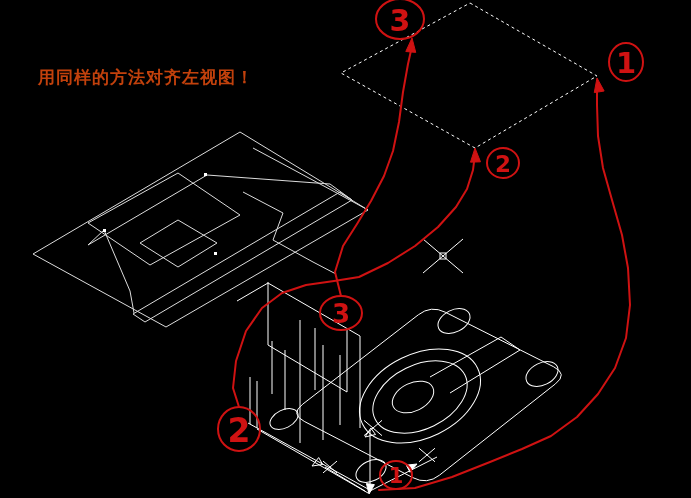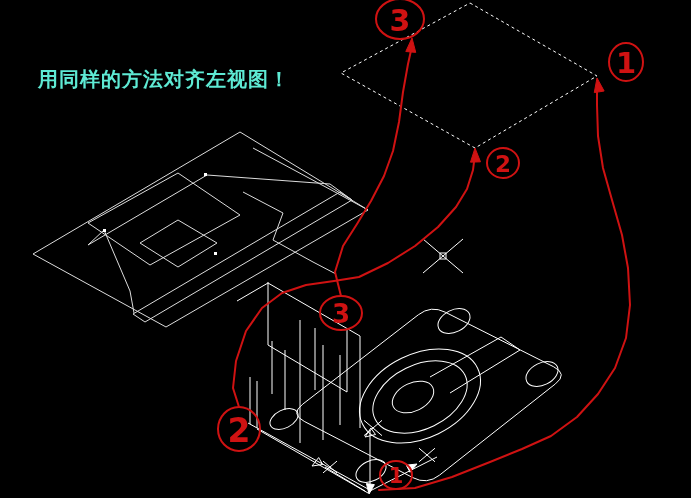--- a/index.html
+++ b/index.html
@@ -1,19 +1,19 @@
 <!DOCTYPE html>
 <html><head>
 <meta charset="utf-8">
 <style>
   html,body{margin:0;padding:0;background:#000;}
   .stage{position:relative;width:691px;height:498px;background:#000;overflow:hidden;
          font-family:"DejaVu Sans","Liberation Sans",sans-serif;}
   .stage svg{position:absolute;left:0;top:0;}
-  .note{position:absolute;left:38px;top:66px;color:#5eead4;font-size:20px;
+  .note{position:absolute;left:38px;top:66px;color:#c2410c;font-size:17px;
         font-weight:bold;letter-spacing:1px;white-space:nowrap;
         font-family:"DejaVu Sans","Liberation Sans",sans-serif;}
 </style>
 </head>
 <body>
 
 <div class="stage">
   <svg id="cad-svg" width="691" height="498" viewBox="0 0 691 498">
       <g>
         <polygon points="470,3 597,76 475,148 341,73" fill="none" stroke="#ffffff" stroke-width="1" stroke-dasharray="3,3"></polygon>

